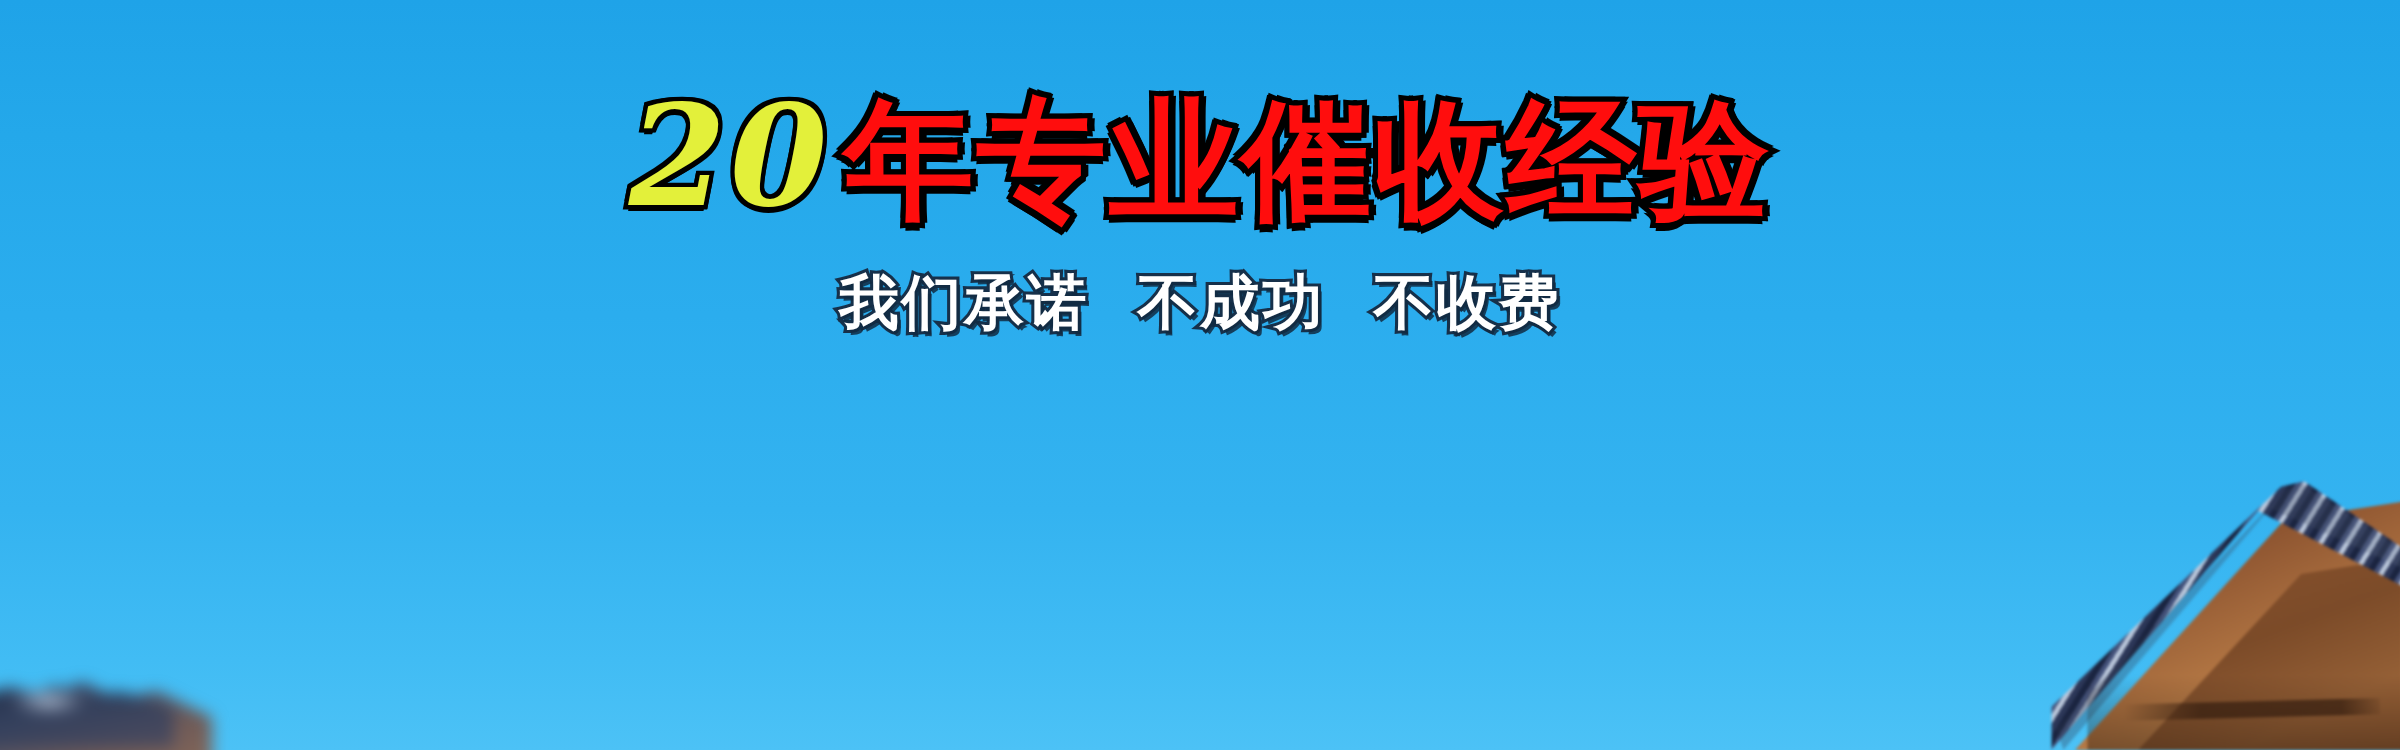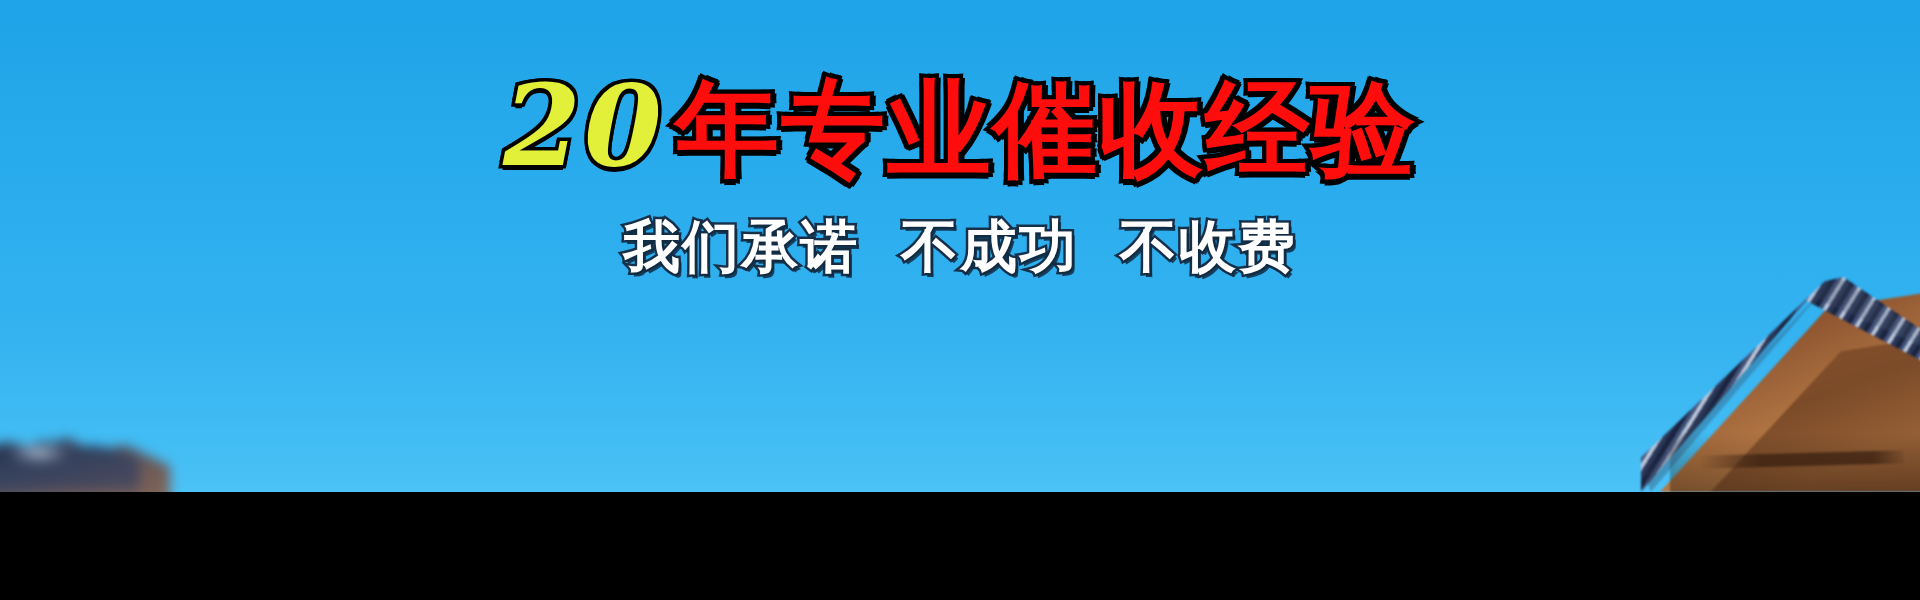--- a/index.html
+++ b/index.html
@@ -4,21 +4,21 @@
 <title>Banner</title>
 <style>
   html, body {
     margin: 0;
     padding: 0;
     background: #000;
   }
   #banner {
     position: relative;
     width: 1920px;
-    height: 492px;
+    height: 600px;
     overflow: hidden;
     font-family: "DejaVu Sans", "Liberation Sans", sans-serif;
     background: linear-gradient(180deg,
         #1fa3e8 0%,
         #24a8ea 18%,
         #2badee 42%,
         #34b3f0 68%,
         #41bcf4 88%,
         #4cc2f6 100%);
   }
@@ -204,21 +204,21 @@
       0 0 2px #fff,
       3px 3px 5px rgba(20,30,90,.35);
   }
   #slogan-line .seg { margin: 0 14px; }
 
   
   #promise-line {
     margin-top: 36px;
     white-space: nowrap;
     line-height: 1;
-    font-size: 57px;
+    font-size: 48px;
     font-weight: 700;
     letter-spacing: 2px;
     color: #ffffff;
     -webkit-text-stroke: 5px #16304a;
     paint-order: stroke fill;
     text-shadow: 3px 4px 0 rgba(16,42,66,.85);
   }
   #promise-line .seg { margin: 0 10px; }
 </style>
 </head>

